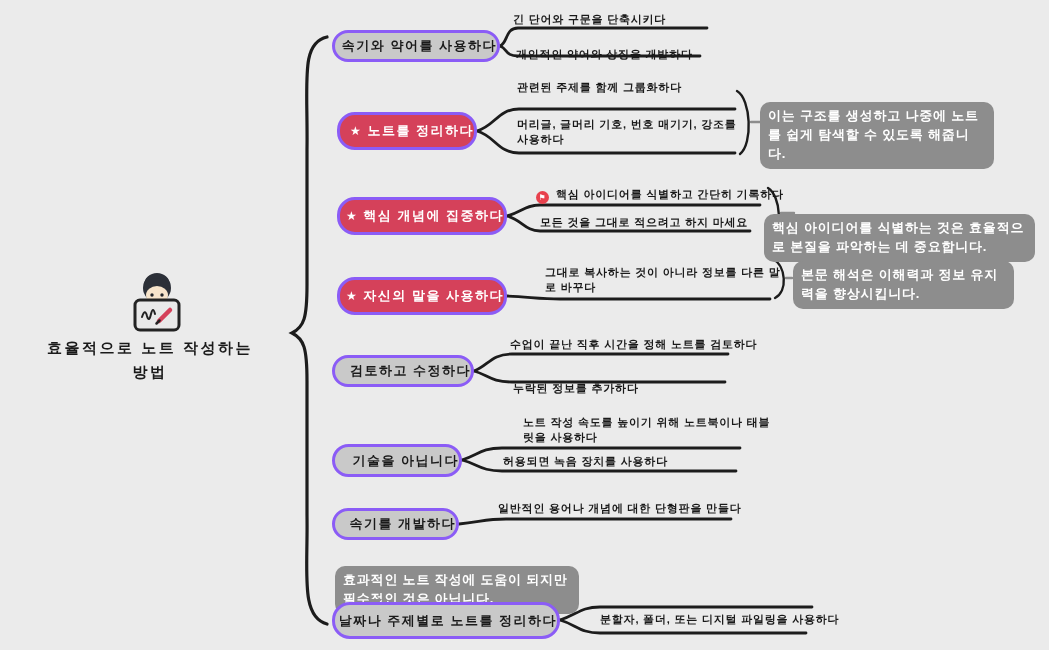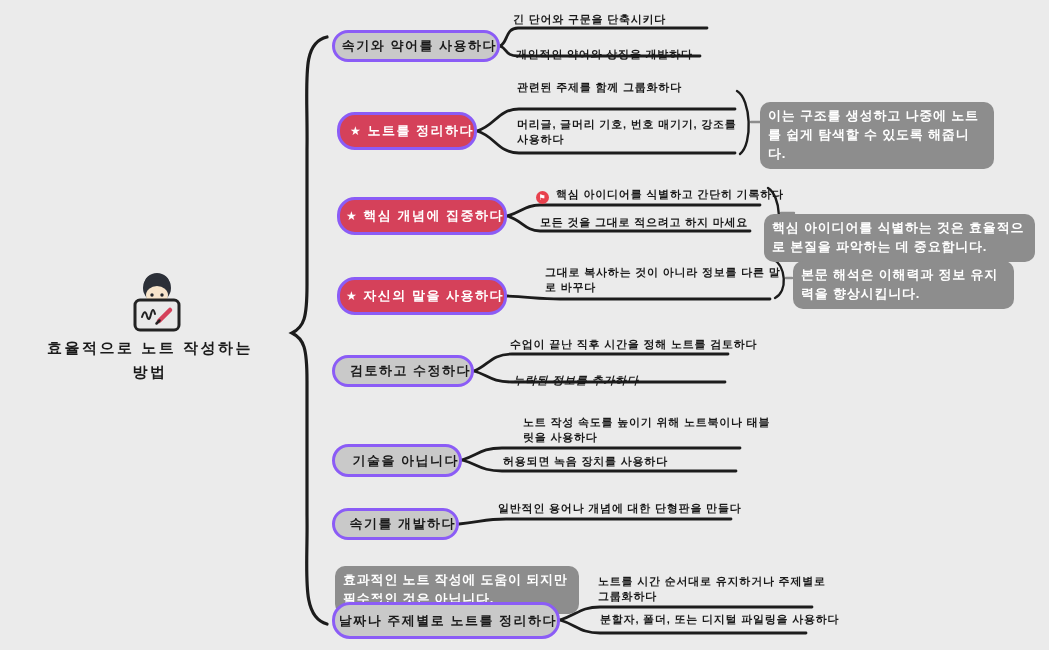--- a/index.html
+++ b/index.html
@@ -68,21 +68,21 @@
 
   
   #b1-c1{left:513px;top:12px;}
   #b1-c2{left:516px;top:40px;margin-top:7px;}
   #b2-c1{left:517px;top:80px;}
   #b2-c2{left:517px;top:117px;width:228px;}
   #b3-c1{left:536px;top:187px;}
   #b3-c2{left:540px;top:215px;}
   #b4-c1{left:545px;top:265px;width:242px;}
   #b5-c1{left:510px;top:337px;}
-  #b5-c2{left:513px;top:373px;font-style:italic;}
+  #b5-c2{left:513px;top:381px;}
   #b6-c1{left:500px;top:415px;width:248px;margin-left:23px;}
   #b6-c2{left:503px;top:454px;}
   #b7-c1{left:498px;top:501px;}
   #b8-c1{left:598px;top:574px;width:240px;}
   #b8-c2{left:600px;top:612px;}
 
   
   #b2-callout{left:760px;top:102px;width:234px;}
   #b3-callout{left:764px;top:190px;width:271px;margin-top:24px;}
   #b4-callout{left:793px;top:261px;width:221px;}
@@ -191,16 +191,15 @@
   <div id="b7-node" class="node">
     <span>속기를 개발하다</span>
   </div>
   <div id="b7-c1" class="child">일반적인 용어나 개념에 대한 단형판을 만들다</div>
 
   <div id="b8-note" class="callout">효과적인 노트 작성에 도움이 되지만 필수적인 것은 아닙니다.</div>
   <div id="b8-note-tail" class="note-tail"></div>
   <div id="b8-node" class="node">
     <span>날짜나 주제별로 노트를 정리하다</span>
   </div>
-  <div id="b8-c1" class="child">노트를 시간 순서대로 유지하거나 주제별로 그룹화하다</div>
   <div id="b8-c2" class="child">분할자, 폴더, 또는 디지털 파일링을 사용하다</div>
 
 </div>
 
 </body></html>

